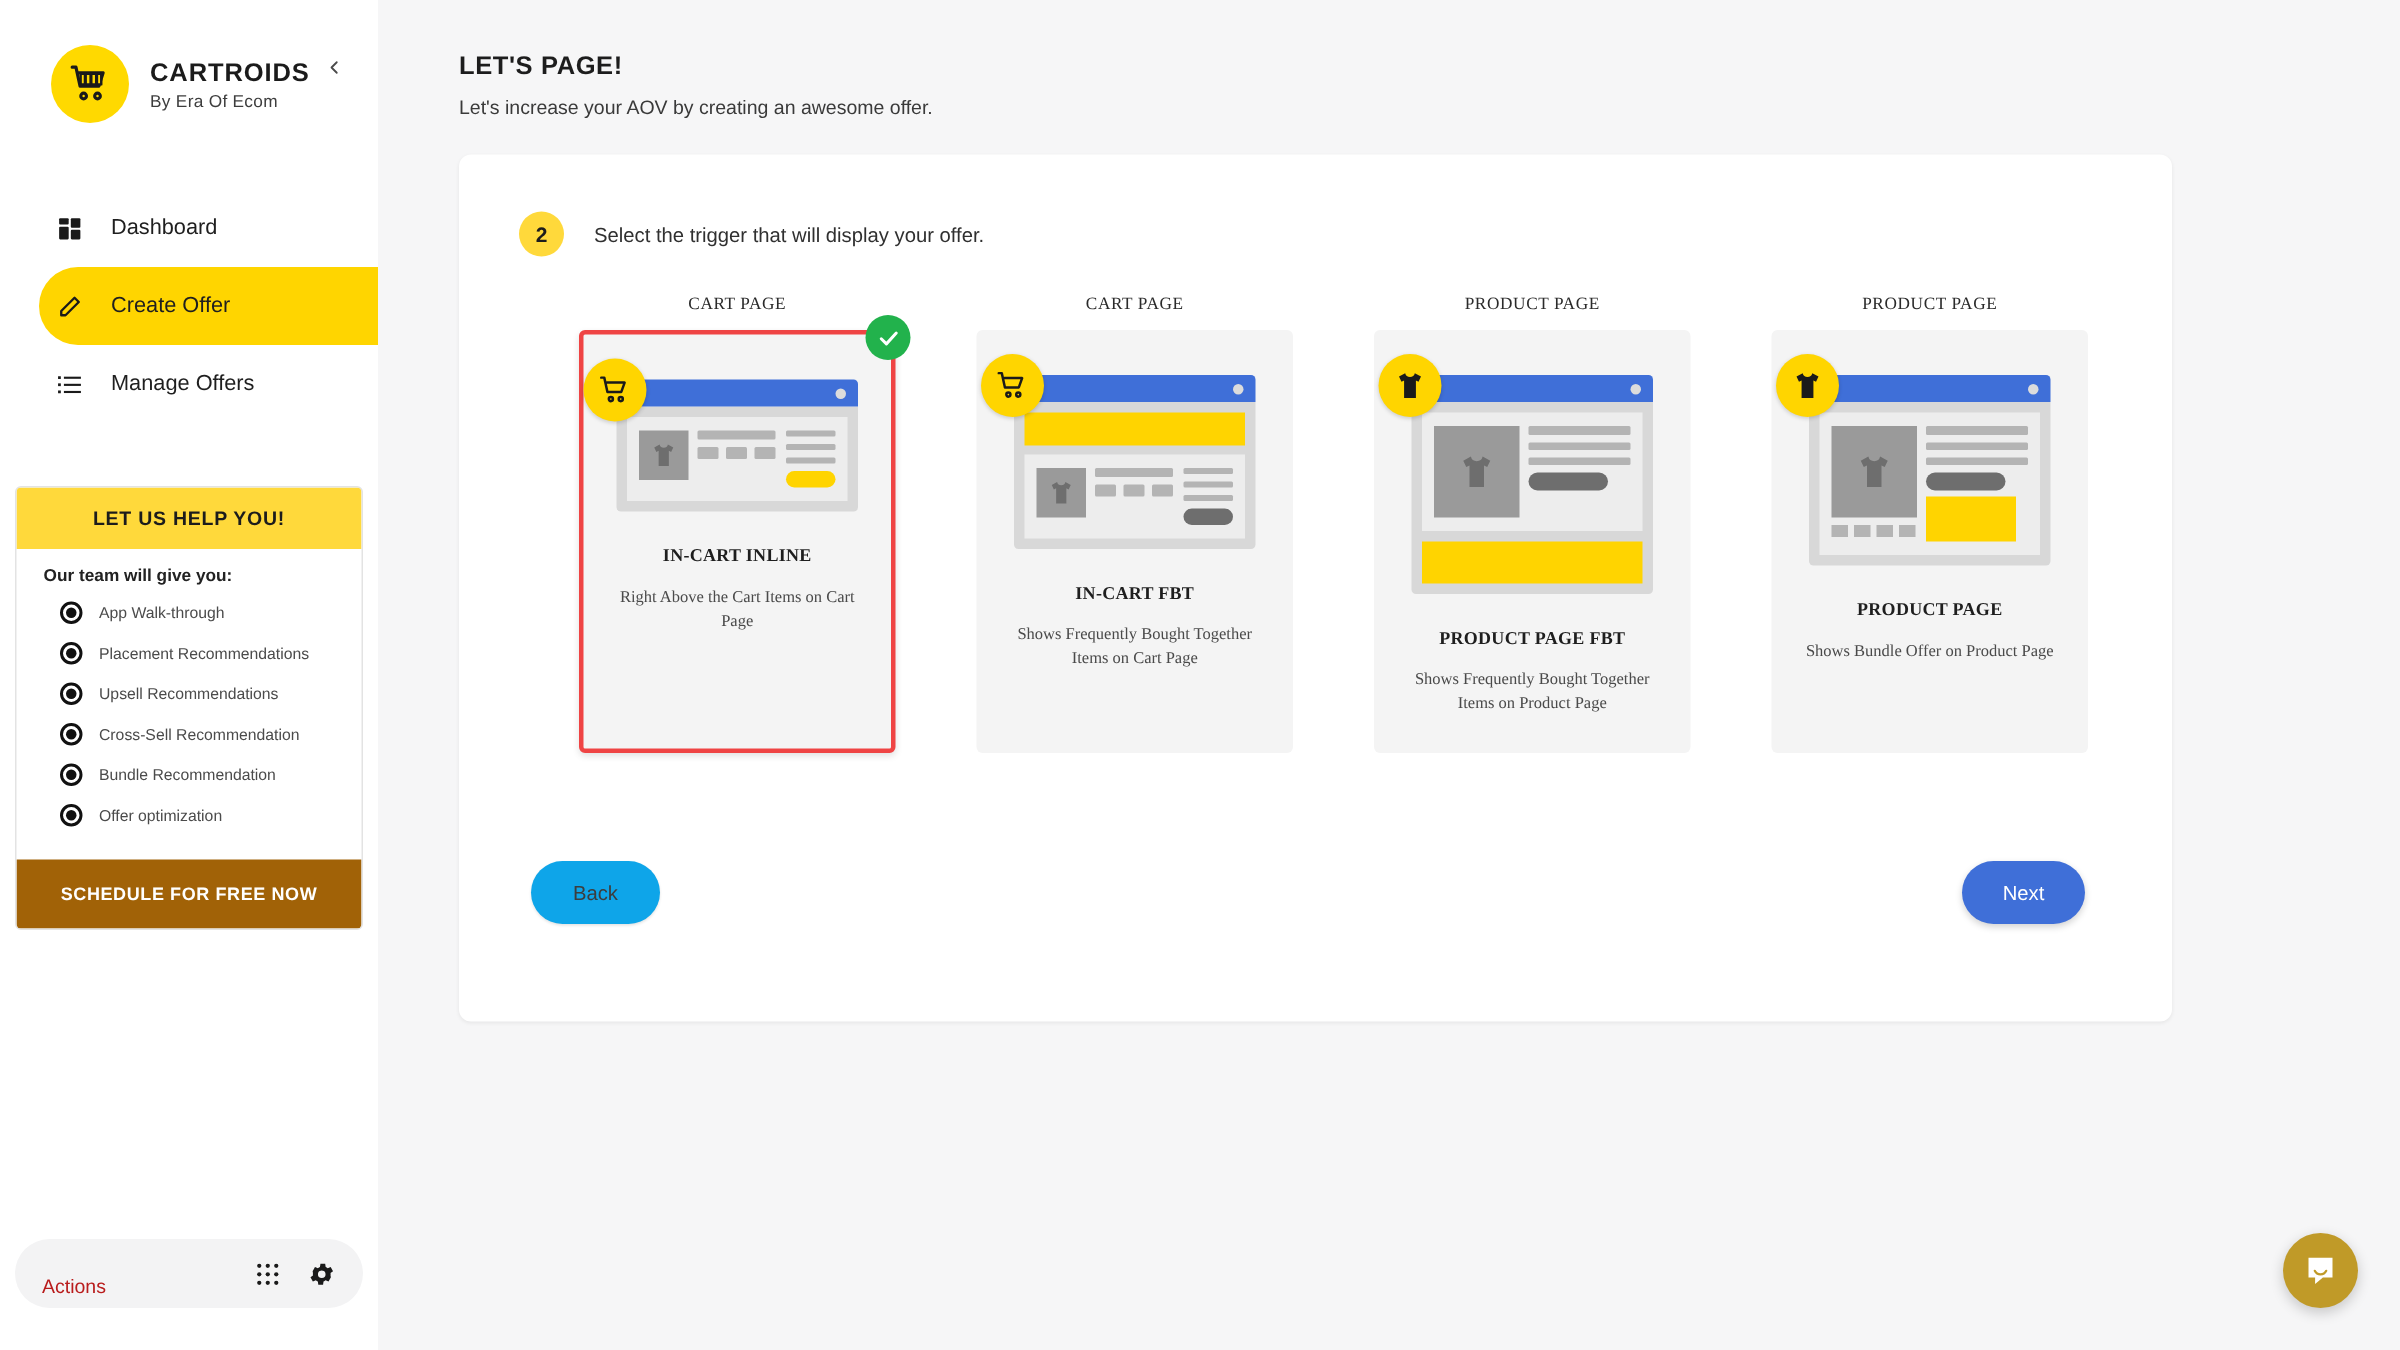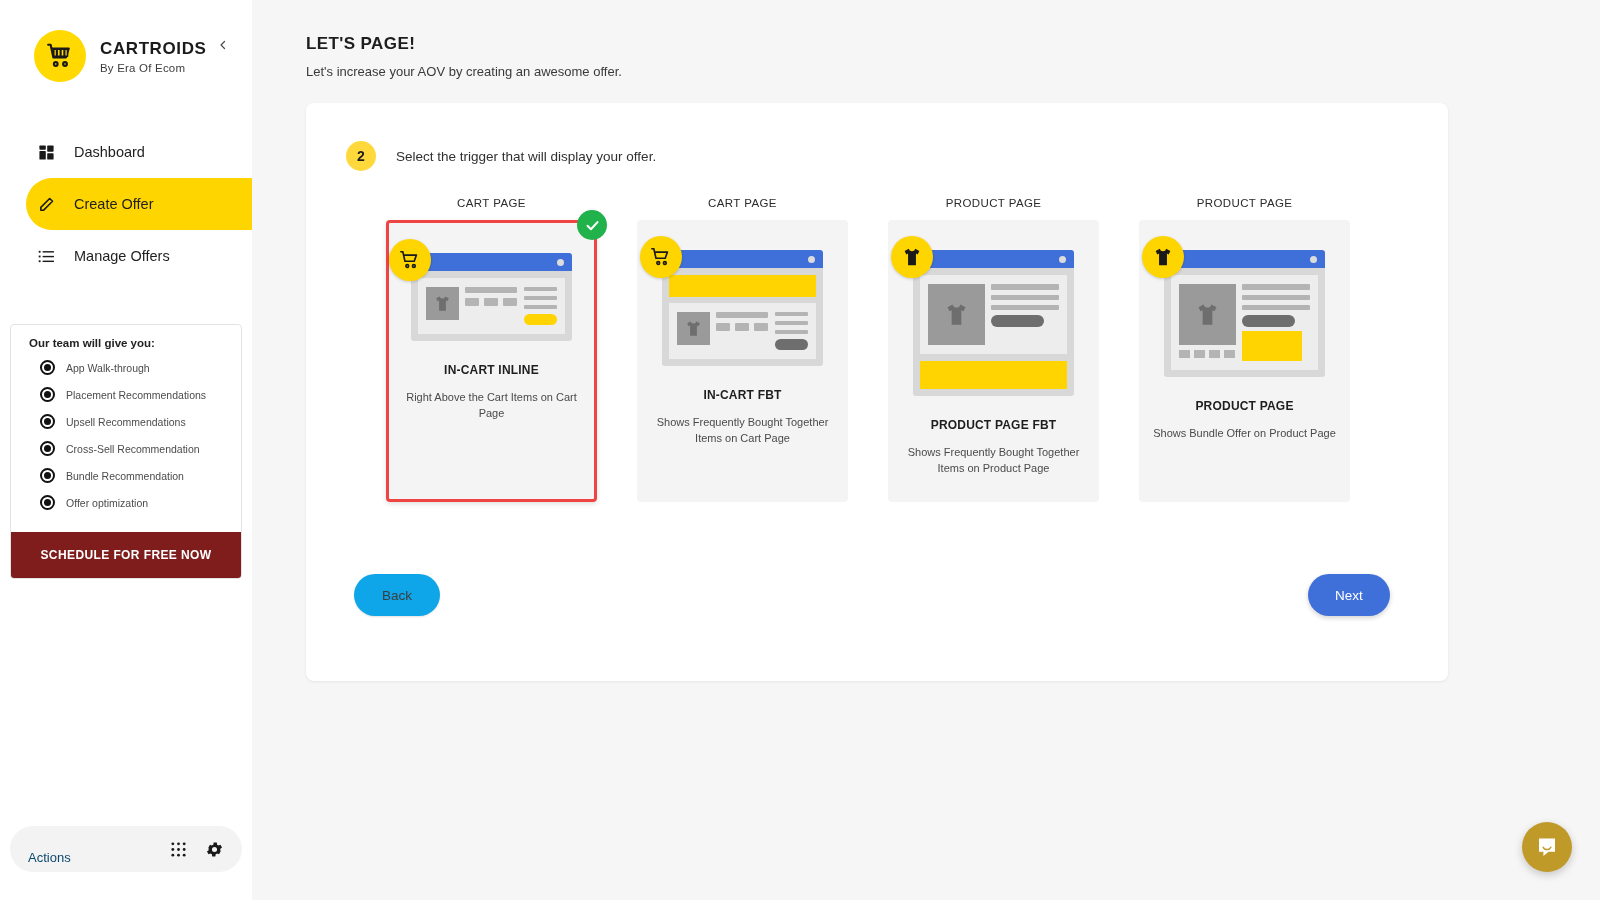--- a/index.html
+++ b/index.html
@@ -60,31 +60,31 @@
   .help-sub { font-size: 11.5px; font-weight: 700; color: #222; margin-bottom: 11px; }
   .help-row { display: flex; align-items: center; margin-bottom: 12px; }
   .radio {
     width: 15px; height: 15px; border-radius: 50%;
     border: 2px solid #111; display: flex; align-items: center;
     justify-content: center; flex: 0 0 15px;
   }
   .radio i { width: 7px; height: 7px; border-radius: 50%; background: #111; display: block; }
   .help-row span { margin-left: 11px; font-size: 10.5px; color: #4b4b4b; }
   .help-cta {
-    background: #7f1d1d; color: #fff; text-align: center;
+    background: #a16207; color: #fff; text-align: center;
     font-size: 12px; font-weight: 700; letter-spacing: .4px;
     padding: 16px 0; cursor: pointer;
   }
 
   .actions-bar {
     position: absolute; left: 10px; bottom: 28px; width: 232px; height: 46px;
     background: #f3f3f4; border-radius: 23px; display: flex;
     align-items: center; padding: 0 18px; cursor: pointer;
   }
-  .actions-bar .lbl { font-size: 13px; color: #0c4a6e; flex: 1; margin-top: 16px; }
+  .actions-bar .lbl { font-size: 13px; color: #b91c1c; flex: 1; margin-top: 16px; }
   .actions-bar .ico { margin-left: 18px; display: flex; align-items: center; cursor: pointer; }
 
   
   .main { flex: 1; position: relative; padding: 34px 0 0 54px; }
   .page-title { font-size: 17px; font-weight: 700; color: #1d1d1d; letter-spacing: .4px; }
   .page-sub { font-size: 13px; color: #3a3a3a; margin-top: 10px; }
 
   .panel {
     margin-top: 24px; width: 1142px; background: #fff;
     border-radius: 8px; min-height: 578px;
@@ -92,21 +92,21 @@
     padding: 38px 0 0 0;
   }
   .step-row { display: flex; align-items: center; padding-left: 40px; }
   .step-badge {
     width: 30px; height: 30px; border-radius: 50%; background: #ffd93b;
     display: flex; align-items: center; justify-content: center;
     font-size: 14px; font-weight: 700; color: #1c1c1c;
   }
   .step-text { margin-left: 20px; font-size: 13.5px; color: #303030; }
 
-  .cards { display: flex; padding: 26px 0 0 80px; gap: 40px; }
+  .cards { display: flex; padding: 26px 0 0 80px; gap: 54px; font-family: Liberation Serif, serif; }
   .card-wrap { width: 211px; }
   .card-cap {
     text-align: center; font-size: 11.5px; color: #2b2b2b;
     letter-spacing: .4px; margin-bottom: 11px;
   }
   .card {
     background: #f4f4f4; border-radius: 4px; position: relative;
     height: 282px; padding-top: 30px;
   }
   .card.selected { border: 3px solid #ef4444; box-shadow: 0 2px 5px rgba(0,0,0,.12); }
@@ -246,20 +246,21 @@
               <rect x="6.5" y="11.1" width="16" height="2"></rect>
               <rect x="6.5" y="17.8" width="16" height="2"></rect>
             </svg>
         </span>
         <span class="nav-label">Manage Offers</span>
       </div>
 
     </nav>
 
     <div class="help-card">
+      <div class="help-head">LET US HELP YOU!</div>
       <div class="help-body">
         <div class="help-sub">Our team will give you:</div>
 
         <div class="help-row">
           <span class="radio">
               <i></i>
             </span>
           <span>App Walk-through</span>
         </div>
         <div class="help-row">

